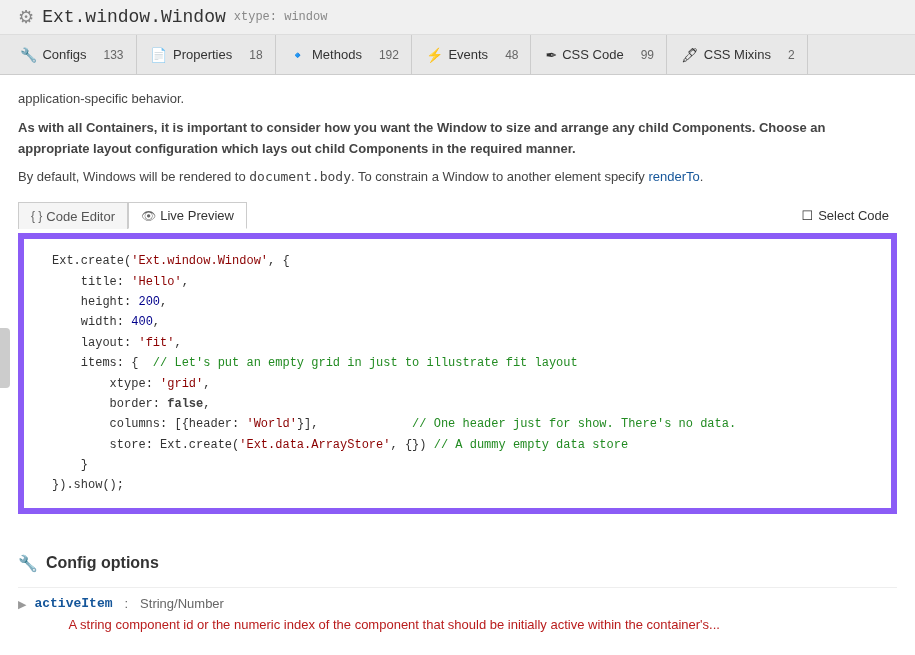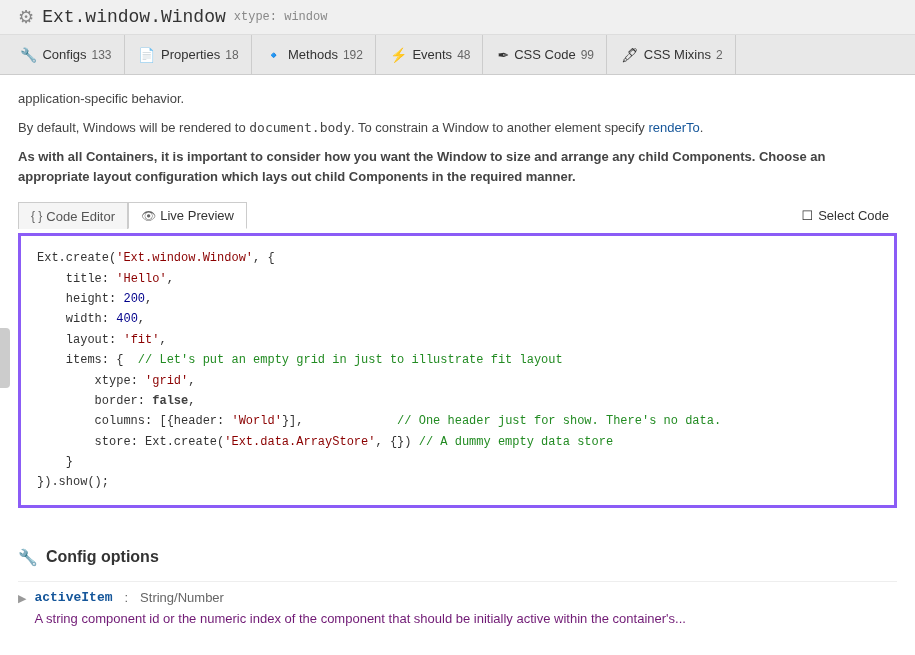--- a/index.html
+++ b/index.html
@@ -29,20 +29,21 @@
       font-size: 13px;
       color: #333;
       border-right: 1px solid #ccc;
       height: 100%;
       background: #e8e8e8;
     }
 
     .nav-tab .count {
       color: #666;
       font-size: 12px;
+      margin-left: 12px;
     }
 
     .nav-tab-icon {
       font-size: 14px;
     }
 
     .content-area {
       padding: 14px 18px;
     }
 
@@ -108,23 +109,23 @@
       display: flex;
       align-items: center;
       gap: 5px;
       font-size: 13px;
       color: #333;
       cursor: pointer;
       padding: 4px 8px;
     }
 
     .code-block {
-      border: 3px solid #8b5cf6;
+      border: 6px solid #8b5cf6;
       background: #fff;
-      padding: 12px 16px;
+      padding: 12px 28px;
       font-family: 'Courier New', monospace;
       font-size: 12px;
       line-height: 1.7;
       overflow-x: auto;
       white-space: pre;
     }
 
     .kw { color: #404040; font-weight: bold; }
     .str { color: #8b0000; }
     .num { color: #00008b; }
@@ -172,23 +173,24 @@
       font-weight: bold;
     }
 
     .config-item-type {
       font-size: 13px;
       color: #666;
     }
 
     .config-item-desc {
       font-size: 13px;
-      color: #701a75;
+      color: #b91c1c;
       line-height: 1.5;
       margin-top: 4px;
+      margin-left: 34px;
     }
 
     .config-item-content {
       flex: 1;
     }
 
     .header-row {
       display: flex;
       align-items: center;
       gap: 12px;
@@ -274,25 +276,25 @@
     <span>CSS Mixins</span>
     <span class="count">2</span>
   </div>
 </div>
 
 <div class="content-area">
 
   <p class="description-text">application-specific behavior.</p>
 
   <p class="description-text">
+    <strong>As with all Containers, it is important to consider how you want the Window to size and arrange any child Components. Choose an appropriate layout configuration which lays out child Components in the required manner.</strong>
+  </p>
+
+  <p class="description-text">
     By default, Windows will be rendered to <code>document.body</code>. To constrain a Window to another element specify <a>renderTo</a>.
-  </p>
-
-  <p class="description-text">
-    <strong>As with all Containers, it is important to consider how you want the Window to size and arrange any child Components. Choose an appropriate layout configuration which lays out child Components in the required manner.</strong>
   </p>
 
   <div class="code-section">
     <div class="code-toolbar">
       <div class="toolbar-left">
         <div class="code-tab">
           <span class="code-tab-icon">{ }</span>
           <span>Code Editor</span>
         </div>
         <div class="code-tab active">

